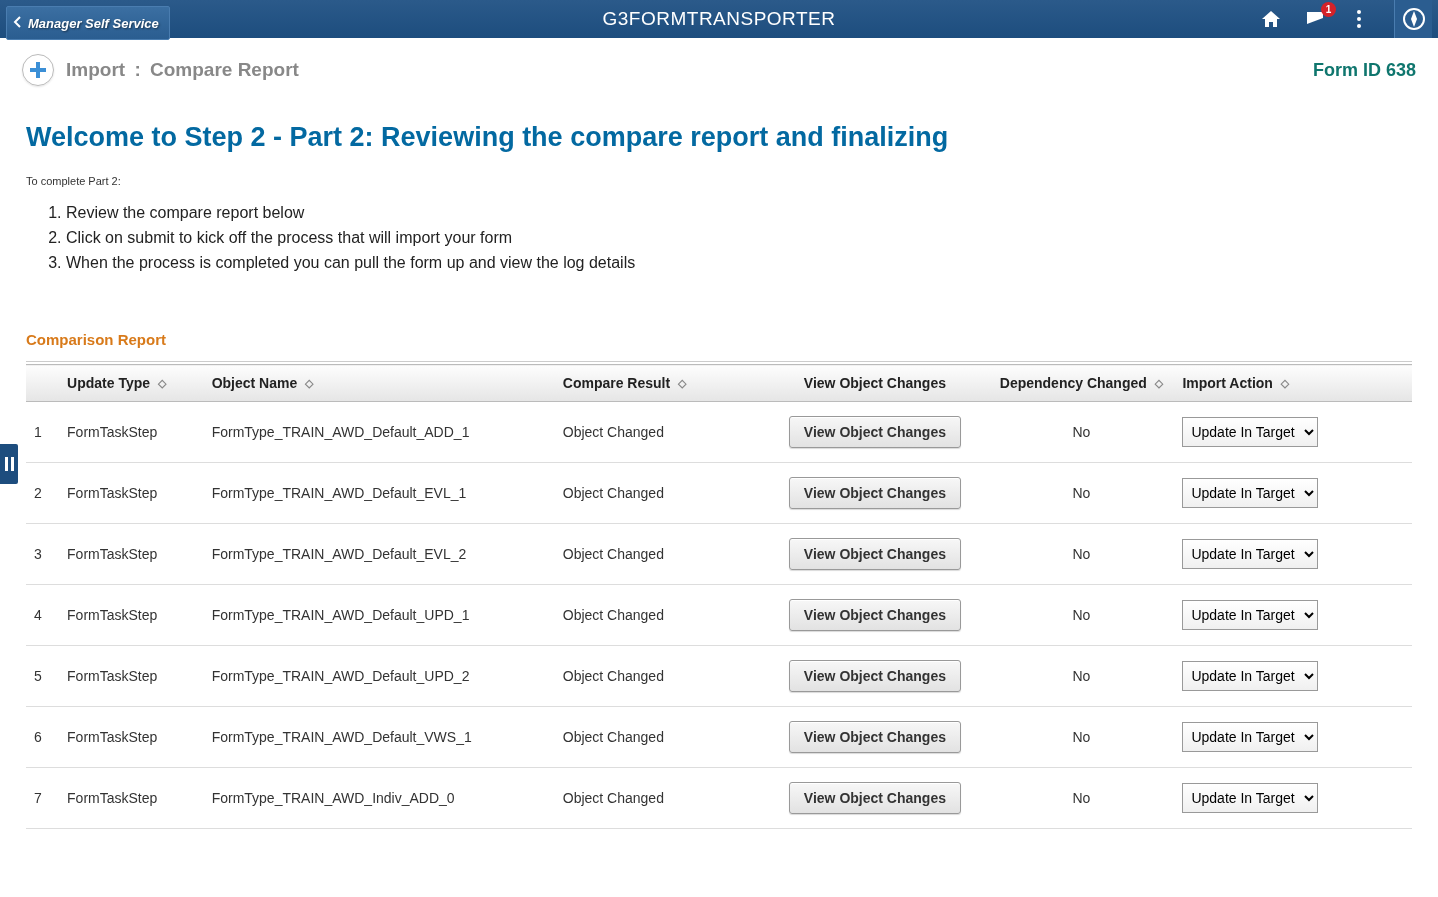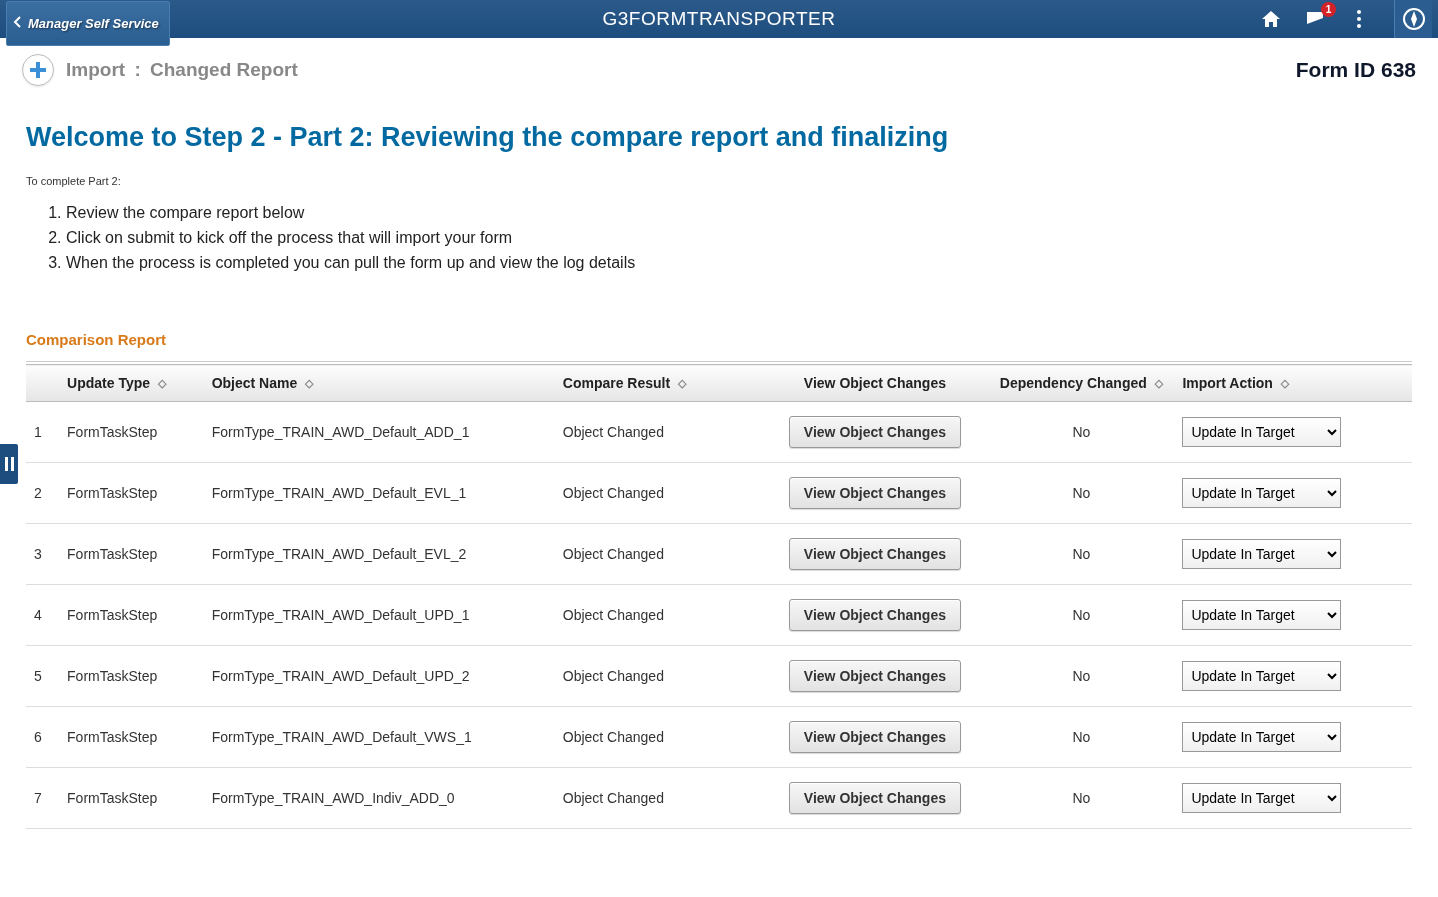--- a/index.html
+++ b/index.html
@@ -24,21 +24,21 @@
     align-items: center;
     background: linear-gradient(#3b6fa2, #2a5d90);
     border: 1px solid #4a7db0;
     border-radius: 2px;
     margin: 12px 4px 4px 6px;
     padding: 4px 10px 4px 6px;
     color: #fff;
     font-weight: bold;
     font-size: 13px;
     font-style: italic;
-    height: 45px;
+    height: 34px;
     cursor: pointer;
     text-shadow: 1px 1px 2px rgba(0,0,0,0.5);
   }
   .nav-back .chev {
     margin-right: 6px;
     display: inline-block;
   }
   .app-title {
     position: absolute;
     left: 50%;
@@ -106,23 +106,23 @@
   }
   .plus-circle svg { display: block; }
   .crumb {
     font-size: 19px;
     font-weight: bold;
     color: #888;
   }
   .crumb .sep { margin: 0 4px; color: #888; font-weight: bold; }
   .form-id {
     margin-left: auto;
-    font-size: 21px;
-    font-weight: bold;
-    color: #0f172a;
+    font-size: 18px;
+    font-weight: bold;
+    color: #0f766e;
   }
   .content {
     padding: 28px 26px 10px 26px;
   }
   .welcome-title {
     font-size: 27px;
     font-weight: bold;
     color: #0369a1;
     margin-bottom: 22px;
   }
@@ -186,21 +186,21 @@
     border: 1px solid #999;
     border-radius: 3px;
     padding: 7px 14px;
     font-weight: bold;
     font-size: 14px;
     cursor: pointer;
     color: #333;
     box-shadow: inset 0 1px 0 #fff, 0 1px 1px rgba(0,0,0,0.15);
   }
   .select-action {
-    width: 159px;
+    width: 136px;
     height: 30px;
     border: 1px solid #999;
     background: linear-gradient(#fff,#f0f0f0);
     font-size: 14px;
     padding: 2px 4px;
   }
   .side-tab {
     position: fixed;
     left: 0;
     top: 444px;
@@ -275,21 +275,21 @@
 <div class="subheader">
   <div class="plus-circle">
     <svg width="20" height="20" viewBox="0 0 20 20">
       <rect x="8" y="2" width="4" height="16" fill="#3b8fd6"></rect>
       <rect x="2" y="8" width="16" height="4" fill="#3b8fd6"></rect>
     </svg>
   </div>
   <div class="crumb">
     <span>Import</span>
     <span class="sep">:</span>
-    <span>Changed Report</span>
+    <span>Compare Report</span>
   </div>
   <div class="form-id">
     <span>Form ID</span>
     <span> </span>
     <span>638</span>
   </div>
 </div>
 
 <div class="content">
   <h1 class="welcome-title">Welcome to Step 2 - Part 2: Reviewing the compare report and finalizing</h1>

